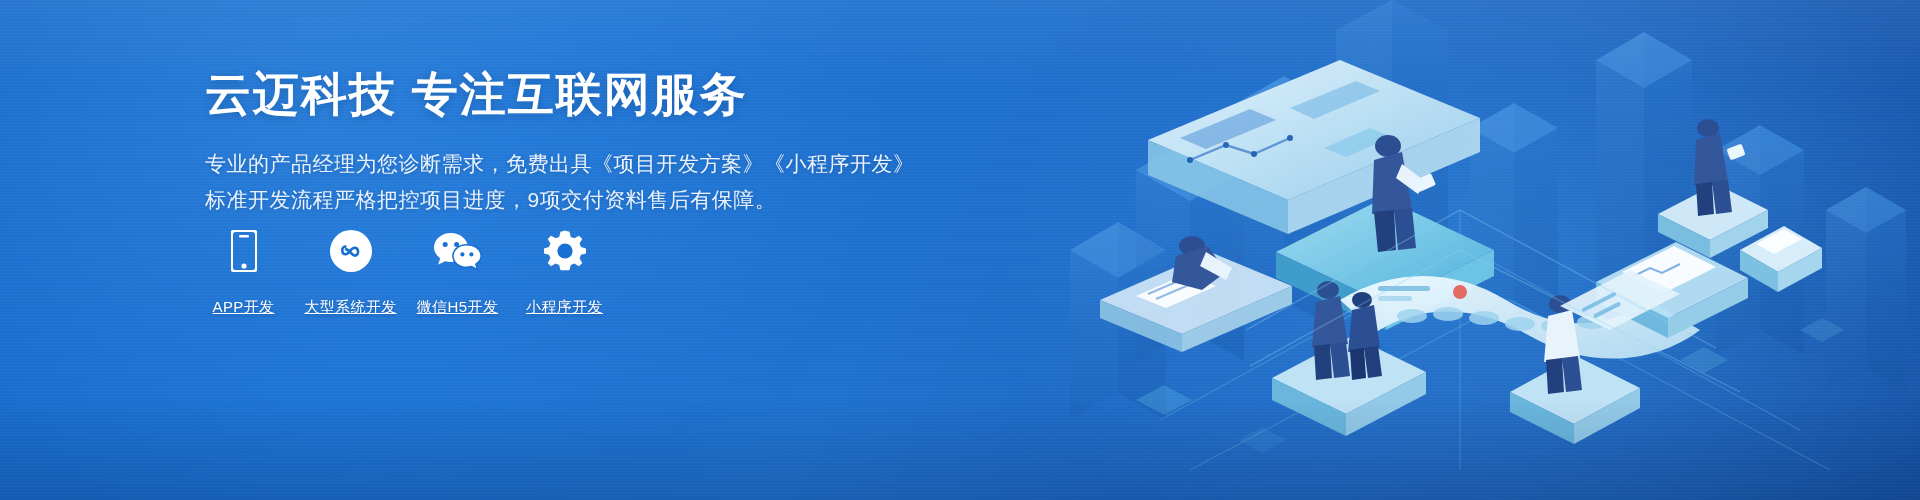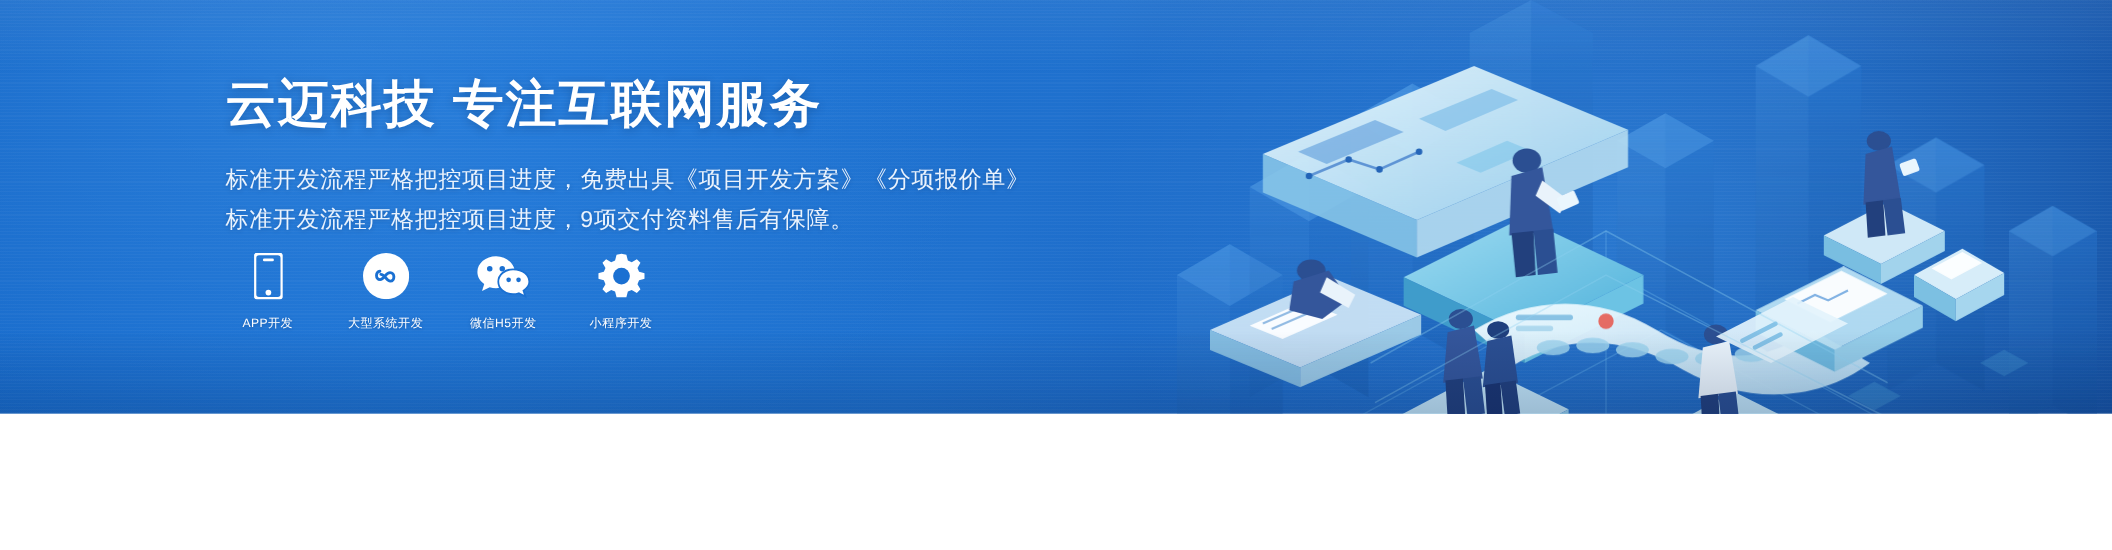--- a/index.html
+++ b/index.html
@@ -4,21 +4,21 @@
 <title>Banner</title>
 <style>
   * { margin:0; padding:0; box-sizing:border-box; }
   html, body {
     width:1920px; height:500px;
     overflow:hidden;
     font-family:"Liberation Sans","DejaVu Sans",sans-serif;
   }
   .banner {
     position:relative;
-    width:1920px; height:376px;
+    width:1920px; height:500px;
     background:
       radial-gradient(ellipse 1100px 780px at 78% 52%, rgba(54,140,226,0.55) 0%, rgba(30,104,200,0.16) 46%, rgba(0,0,0,0) 72%),
       radial-gradient(ellipse 900px 620px at 16% 22%, rgba(64,148,232,0.42) 0%, rgba(0,0,0,0) 66%),
       linear-gradient(118deg, #1668c8 0%, #1a70d2 26%, #1f72cf 48%, #1c63bd 72%, #154f9e 100%);
     overflow:hidden;
   }
   
   .scanlines {
     position:absolute; inset:0;
     background:repeating-linear-gradient(
@@ -77,26 +77,27 @@
     cursor:pointer;
   }
   .service-icon {
     height:46px;
     display:flex;
     align-items:center;
     justify-content:center;
   }
   .service-icon svg { display:block; fill:#ffffff; }
   .service-label {
-    margin-top:12px;
+    margin-top:24px;
     color:#ffffff;
-    font-size:11px;
+    font-size:15px;
     letter-spacing:0.4px;
     white-space:nowrap;
     text-shadow:0 1px 3px rgba(4,38,86,0.3);
+    text-decoration:underline;
   }
 
   
   .illustration {
     position:absolute;
     right:0; top:0;
     width:880px; height:500px;
   }
   .illustration svg { display:block; }
 </style>
@@ -315,21 +316,21 @@
         <polyline points="210,366 420,250 700,392"></polyline>
       </g>
     </svg>
   </div>
 
   <div class="vignette"></div>
 
   <div class="content">
     <h1 class="headline">云迈科技 专注互联网服务</h1>
     <div class="subtitle">
-      <span class="line">标准开发流程严格把控项目进度，免费出具《项目开发方案》《分项报价单》</span>
+      <span class="line">专业的产品经理为您诊断需求，免费出具《项目开发方案》《小程序开发》</span>
       <span class="line">标准开发流程严格把控项目进度，9项交付资料售后有保障。</span>
     </div>
   </div>
 
   <div class="services">
 
     <div class="service">
       <div class="service-icon">
         <svg width="26" height="42" viewBox="0 0 26 42" xmlns="http://www.w3.org/2000/svg">
           <rect x="0.5" y="0.5" width="25" height="41" rx="4" fill="none" stroke="#ffffff" stroke-width="3"></rect>

